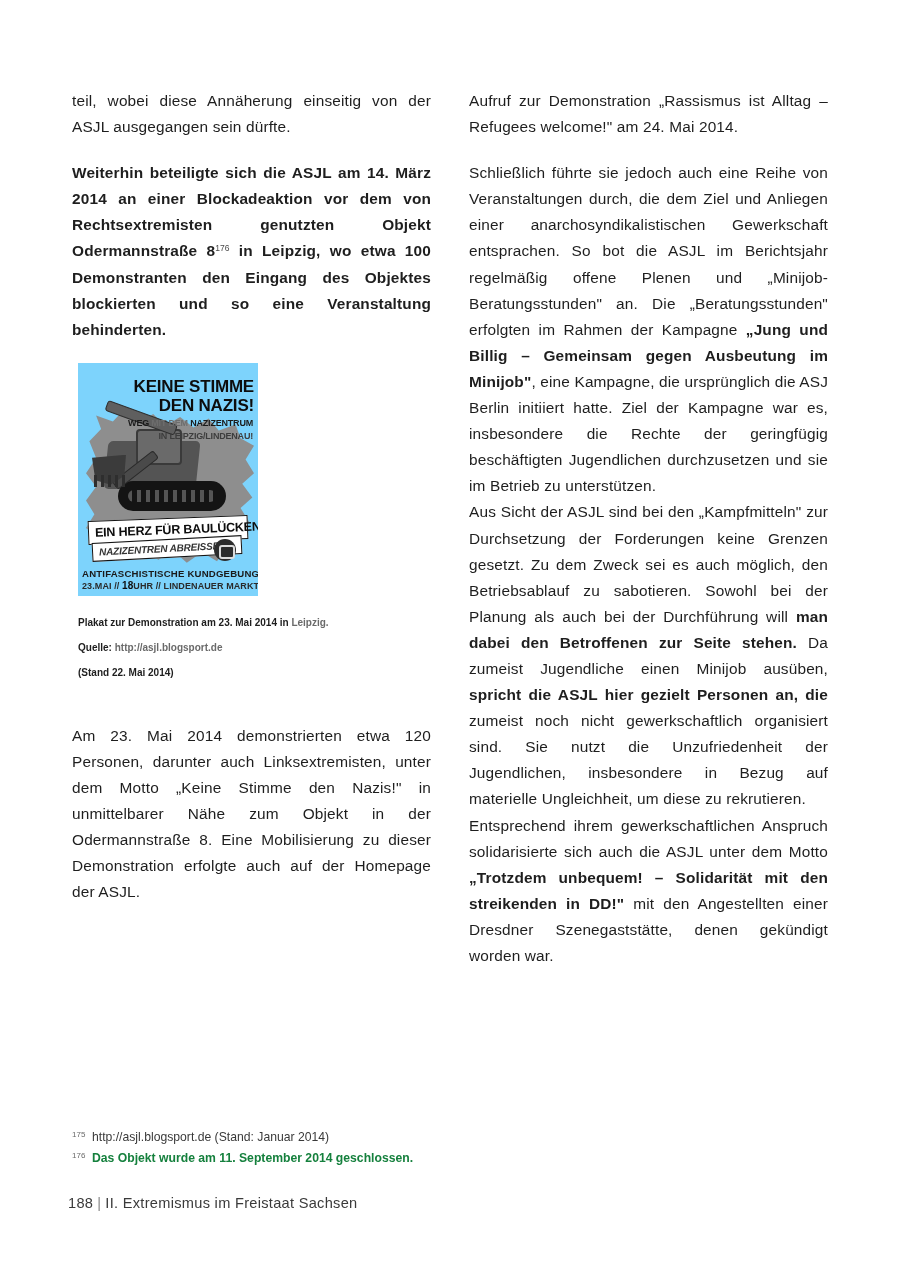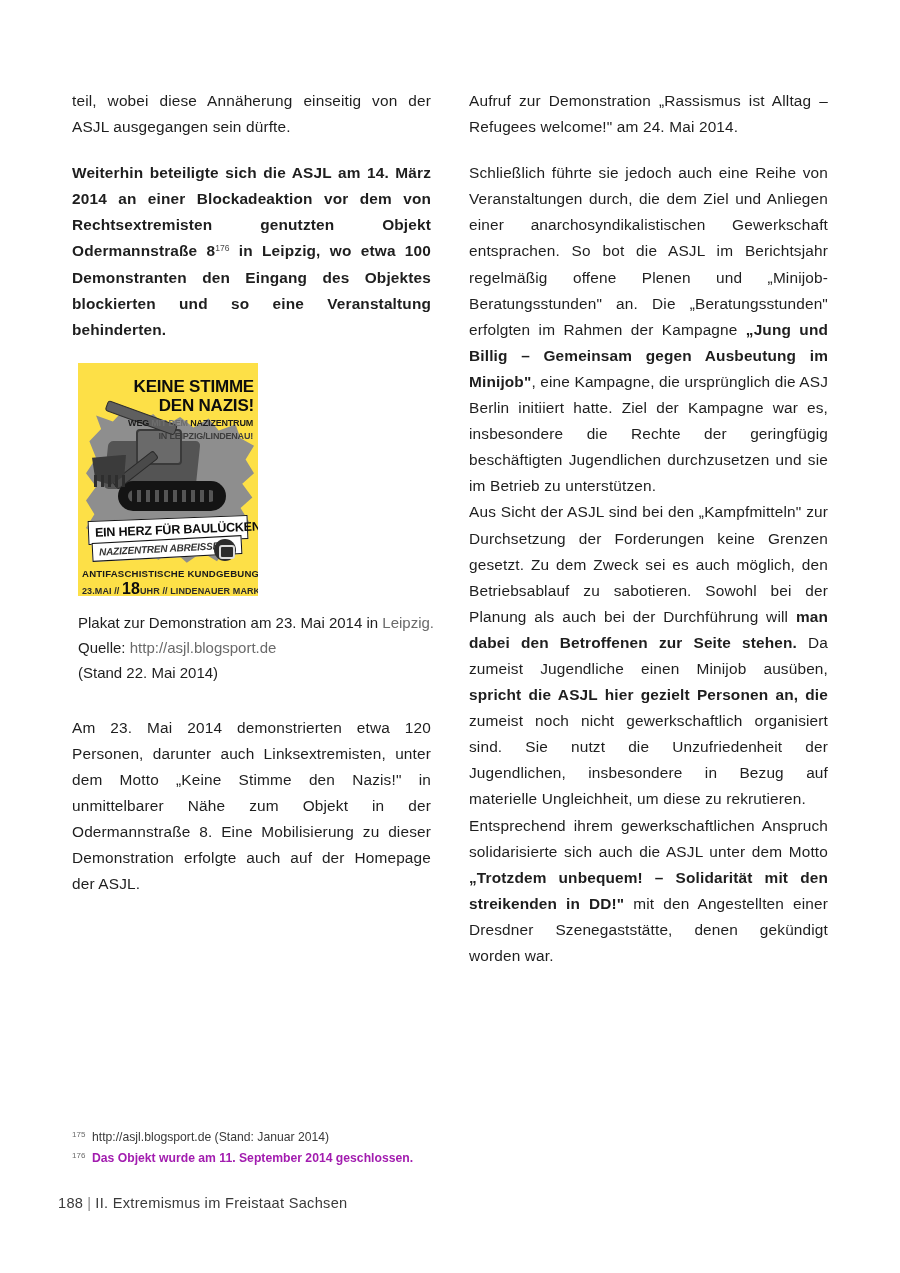--- a/index.html
+++ b/index.html
@@ -51,21 +51,21 @@
   }
   
   .figure {
     margin: 8px 0 0 6px;
     width: 180px;
   }
   .poster {
     position: relative;
     width: 180px;
     height: 233px;
-    background: #fde047;
+    background: #7dd3fc;
     overflow: hidden;
   }
   .poster .head1, .poster .head2 {
     position: absolute;
     right: 4px;
     font-weight: 800;
     font-size: 17px;
     letter-spacing: -0.2px;
     color: #0d0d0d;
     white-space: nowrap;
@@ -245,29 +245,30 @@
     position: absolute;
     left: 4px; top: 217px;
     font-size: 9px;
     font-weight: 700;
     letter-spacing: 0.1px;
     color: #2a2a2a;
     white-space: nowrap;
     z-index: 7;
   }
   .foot2 .big {
-    font-size: 16px;
+    font-size: 10px;
     font-weight: 800;
     color: #0d0d0d;
   }
   .caption {
     margin: 14px 0 0 0;
-    font-size: 15px;
+    font-size: 10px;
     line-height: 25px;
     color: #1e1e1e;
+    font-weight: bold;
   }
   .caption .muted { color: #6a6a6a; }
   .caption .line { display: block; white-space: nowrap; }
 
   
   .footnotes {
     position: absolute;
     left: 72px; top: 1127px;
     width: 440px;
   }
@@ -278,25 +279,25 @@
     display: flex;
     gap: 6px;
   }
   .footnote .mark {
     font-size: 8px;
     line-height: 12px;
     padding-top: 2px;
     color: #6a6a6a;
     min-width: 14px;
   }
-  .footnote.bold .text { font-weight: 700; color: #a21caf; }
+  .footnote.bold .text { font-weight: 700; color: #15803d; }
 
   .pagefooter {
     position: absolute;
-    left: 58px; top: 1195px;
+    left: 68px; top: 1195px;
     font-size: 14.6px;
     color: #3a3a3a;
     letter-spacing: 0.02em;
   }
   .pagefooter .num { color: #3a3a3a; }
   .pagefooter .sep { color: #8a8a8a; padding: 0 4px; }
 </style>
 </head>
 <body>
 
@@ -350,21 +351,21 @@
           </div>
         </div>
 
         <div class="caption">
           <span class="line"><span>Plakat zur Demonstration am 23. Mai 2014 in </span><span class="muted">Leipzig.</span></span>
           <span class="line"><span>Quelle: </span><span class="muted">http://asjl.blogsport.de</span></span>
           <span class="line">(Stand 22. Mai 2014)</span>
         </div>
       </div>
 
-      <p class="body" style="margin-top:30px">
+      <p class="body" style="margin-top:38px">
         <span>Am 23. Mai 2014 demonstrierten etwa 120 Personen, darunter auch Linksextremisten, unter dem Motto „Keine Stimme den Nazis!" in unmittelbarer Nähe zum Objekt in der Odermannstraße 8. Eine Mobilisierung zu dieser Demonstration erfolgte auch auf der Homepage der ASJL.</span>
       </p>
 
 
     </div>
 
     <div class="col">
 
       <p class="body">
         <span>Aufruf zur Demonstration „Rassismus ist Alltag – Refugees welcome!" am 24. Mai 2014.</span>

